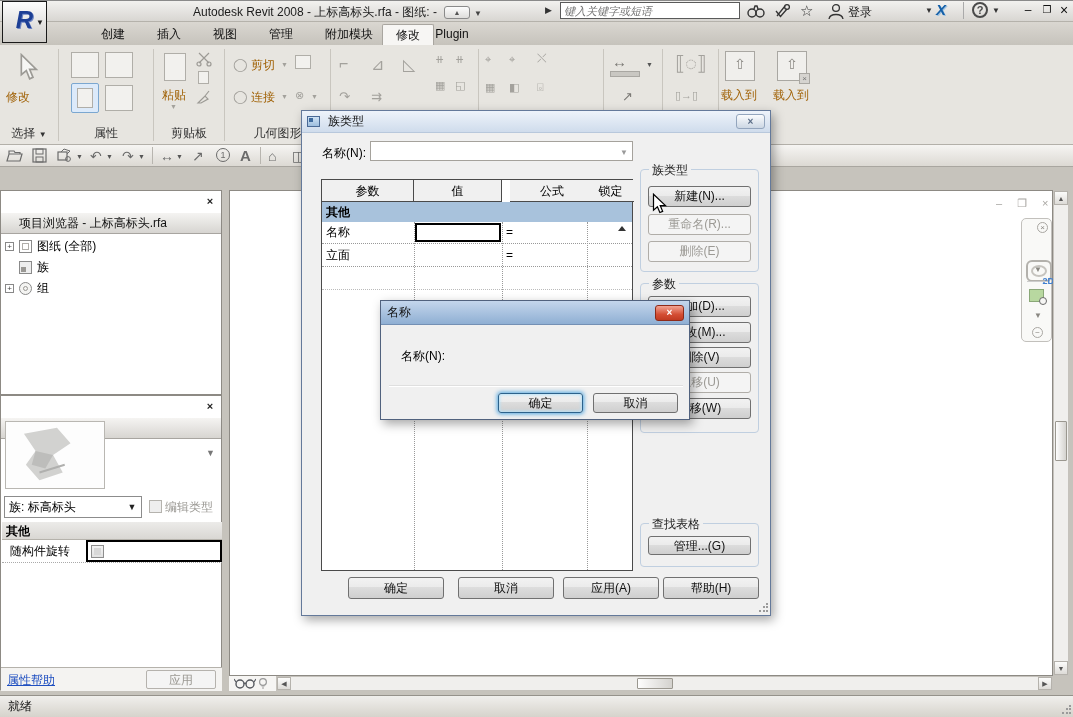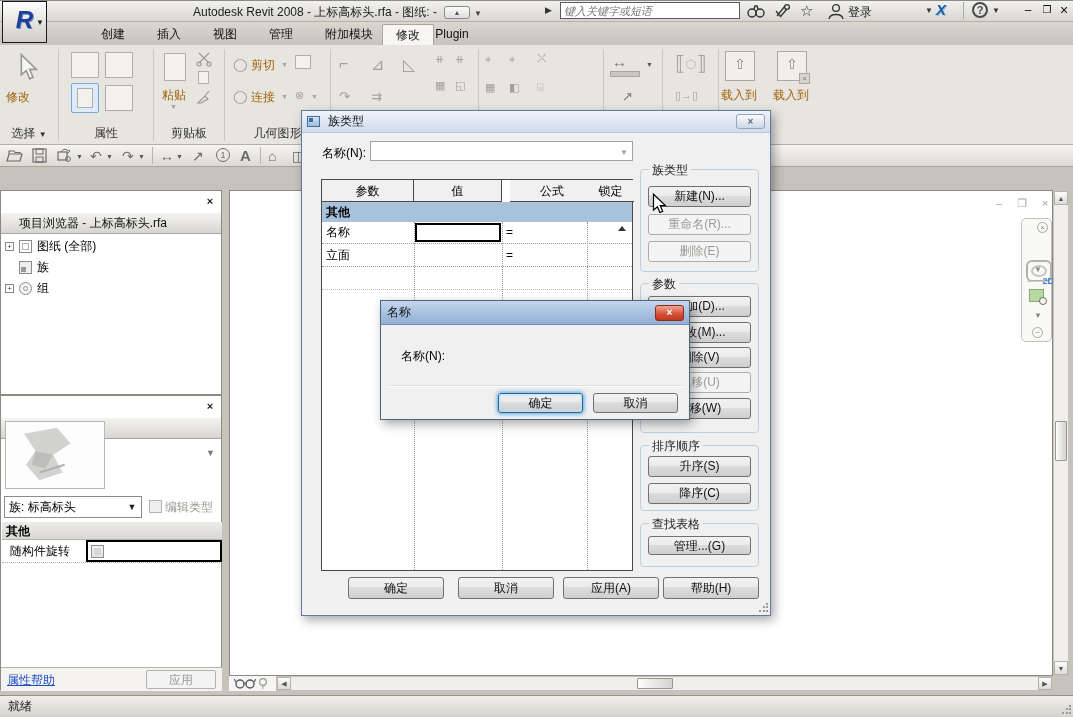--- a/index.html
+++ b/index.html
@@ -497,25 +497,20 @@
 
   <div class="groupbox" style="left:338px;top:172px;width:119px;height:150px">
     <span class="grouplabel">参数</span>
     <span class="w7btn" style="left:7px;top:12px;width:103px;height:21px">添加(D)...</span>
     <span class="w7btn" style="left:7px;top:38px;width:103px;height:21px">修改(M)...</span>
     <span class="w7btn" style="left:7px;top:63px;width:103px;height:21px">删除(V)</span>
     <span class="w7btn disabled" style="left:7px;top:88px;width:103px;height:21px">上移(U)</span>
     <span class="w7btn" style="left:7px;top:114px;width:103px;height:21px">下移(W)</span>
   </div>
 
-  <div class="groupbox" style="left:338px;top:334px;width:119px;height:66px">
-    <span class="grouplabel">排序顺序</span>
-    <span class="w7btn" style="left:7px;top:10px;width:103px;height:21px">升序(S)</span>
-    <span class="w7btn" style="left:7px;top:37px;width:103px;height:21px">降序(C)</span>
-  </div>
 
   <div class="groupbox" style="left:338px;top:412px;width:119px;height:44px">
     <span class="grouplabel">查找表格</span>
     <span class="w7btn" style="left:7px;top:12px;width:103px;height:19px">管理...(G)</span>
   </div>
 
   <span class="w7btn" style="left:46px;top:466px;width:96px;height:22px;line-height:21px">确定</span>
   <span class="w7btn" style="left:156px;top:466px;width:96px;height:22px;line-height:21px">取消</span>
   <span class="w7btn" style="left:261px;top:466px;width:96px;height:22px;line-height:21px">应用(A)</span>
   <span class="w7btn" style="left:361px;top:466px;width:96px;height:22px;line-height:21px">帮助(H)</span>

